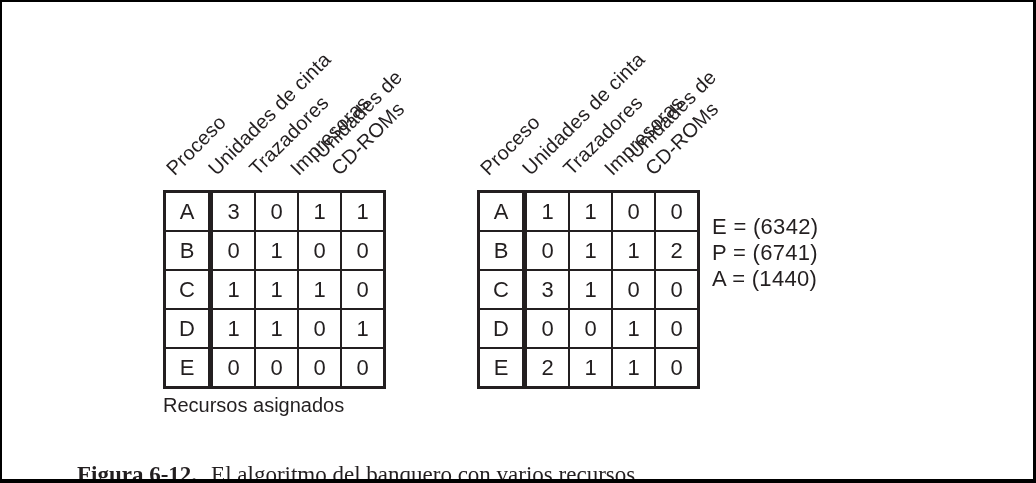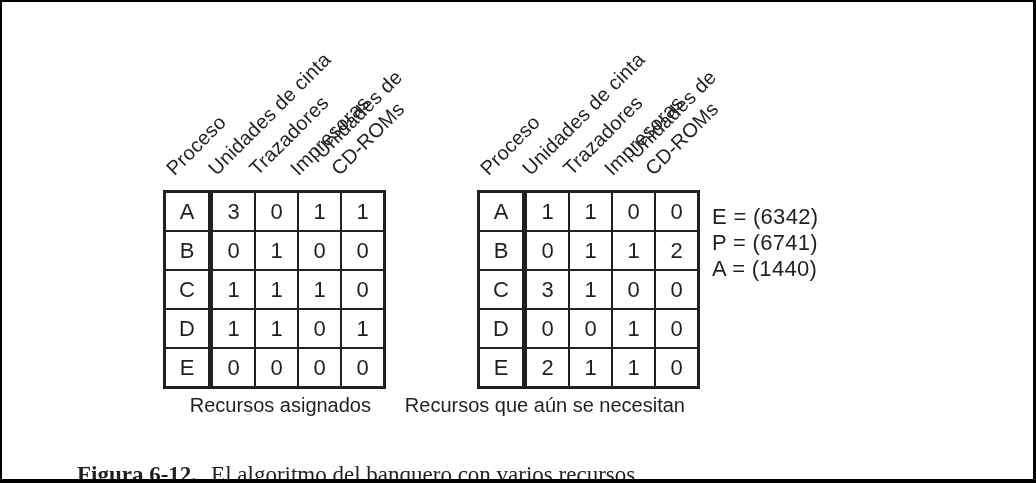--- a/index.html
+++ b/index.html
@@ -57,30 +57,30 @@
     vertical-align: middle;
     font-size: 22px;
   }
   table.resource-table td.proc {
     width: 42px;
     border-right-width: 5px;
   }
 
   .table-caption {
     display: flex;
-    justify-content: flex-end;
+    justify-content: flex-start;
     margin-top: 5px;
     font-size: 20px;
   }
   .table-caption span { white-space: nowrap; }
 
   .vectors {
     position: absolute;
     left: 710px;
-    top: 202px;
+    top: 212px;
     font-size: 22px;
     line-height: 26px;
     letter-spacing: 0.3px;
   }
 
   .fig-caption {
     position: absolute;
     left: 75px;
     top: 460px;
     font-family: "Liberation Serif", serif;
@@ -189,23 +189,20 @@
           </tr>
           <tr>
             <td class="proc">E</td>
             <td>2</td>
             <td>1</td>
             <td>1</td>
             <td>0</td>
           </tr>
         </tbody>
     </table>
-    <div class="table-caption">
-      <span>Recursos que aún se necesitan</span>
-    </div>
   </section>
 
   <div class="vectors">
     <div>E = (6342)</div>
     <div>P = (6741)</div>
     <div>A = (1440)</div>
   </div>
 
   <div class="fig-caption">
     <span class="cap-label">Figura 6-12.</span><span>El algoritmo del banquero con varios recursos.</span>

